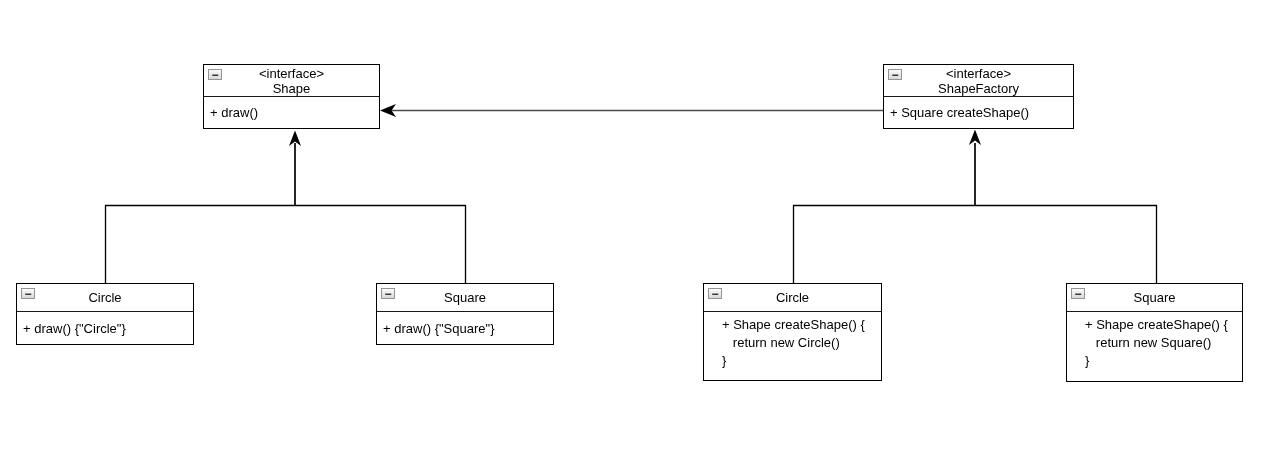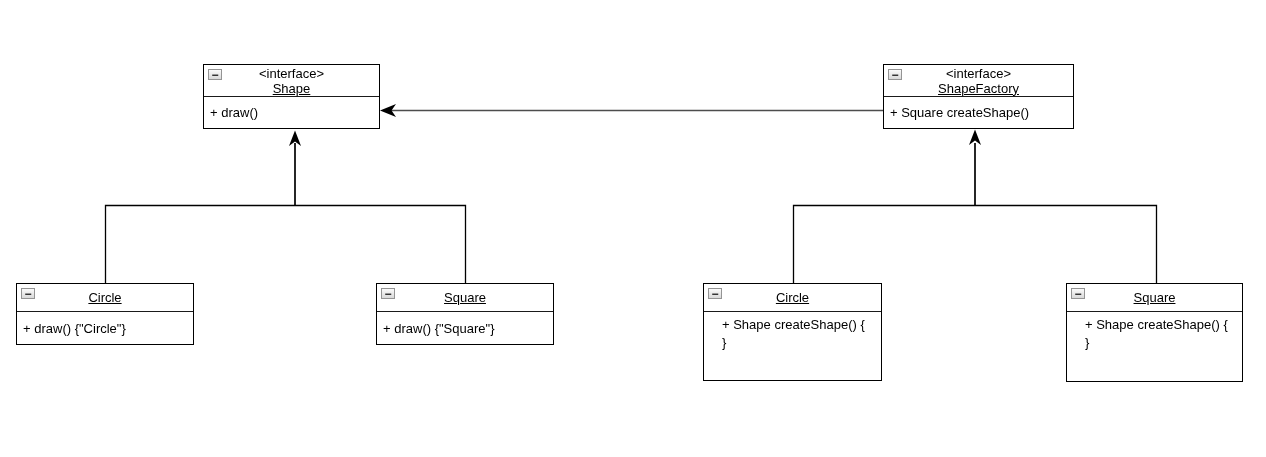--- a/index.html
+++ b/index.html
@@ -78,21 +78,20 @@
     color: #1a1a1a;
     cursor: pointer;
   }
   .stereotype {
     line-height: 15px;
     white-space: pre;
   }
   .box-title {
     line-height: 15px;
     white-space: pre;
-    text-decoration: underline;
   }
   .box-title.underlined { }
   .box-header.short .box-title { line-height: 26px; }
   .box-body {
     flex: 1 1 auto;
     box-sizing: border-box;
     padding-left: 6px;
   }
   .box-body.single {
     display: flex;
@@ -169,28 +168,30 @@
     </div>
   </div>
 
   <div class="uml-box" style="left:703px; top:283px; width:179px; height:98px;">
     <div class="box-header short">
       <span class="collapse">−</span>
       <div class="box-title">Circle</div>
     </div>
     <div class="box-body multi">
       <div class="method-line">+ Shape createShape() {</div>
+      <div class="method-line">   return new Circle()</div>
       <div class="method-line">}</div>
     </div>
   </div>
 
   <div class="uml-box" style="left:1066px; top:283px; width:177px; height:99px;">
     <div class="box-header short">
       <span class="collapse">−</span>
       <div class="box-title">Square</div>
     </div>
     <div class="box-body multi">
       <div class="method-line">+ Shape createShape() {</div>
+      <div class="method-line">   return new Square()</div>
       <div class="method-line">}</div>
     </div>
   </div>
 
 </div>
 
 </body></html>

